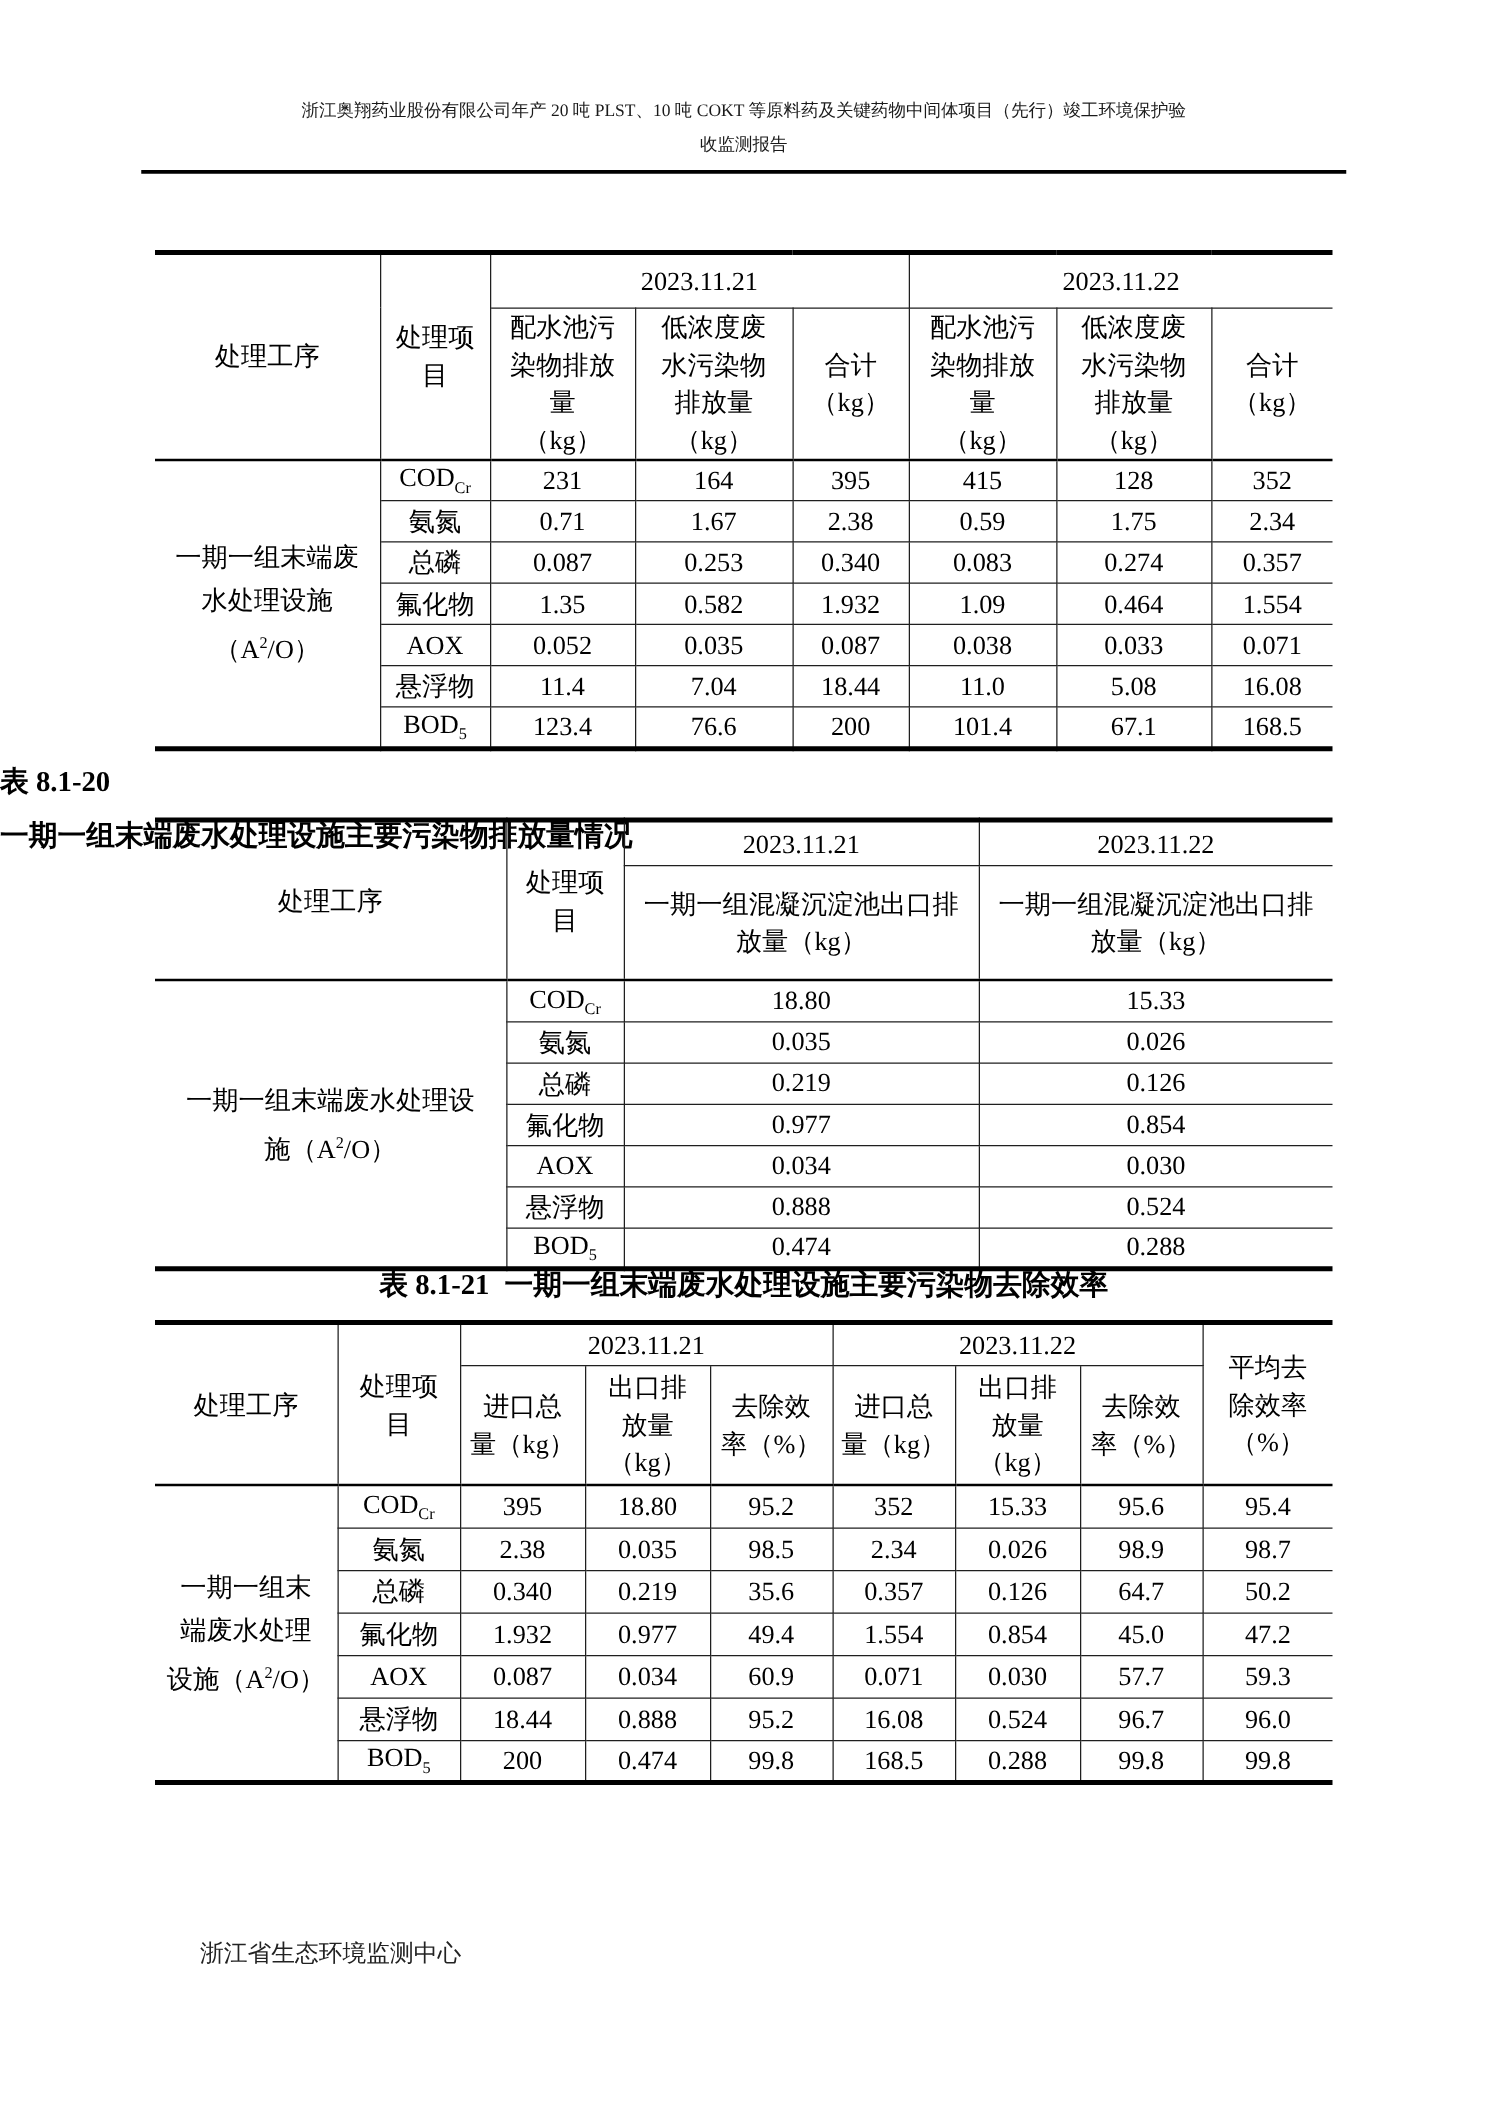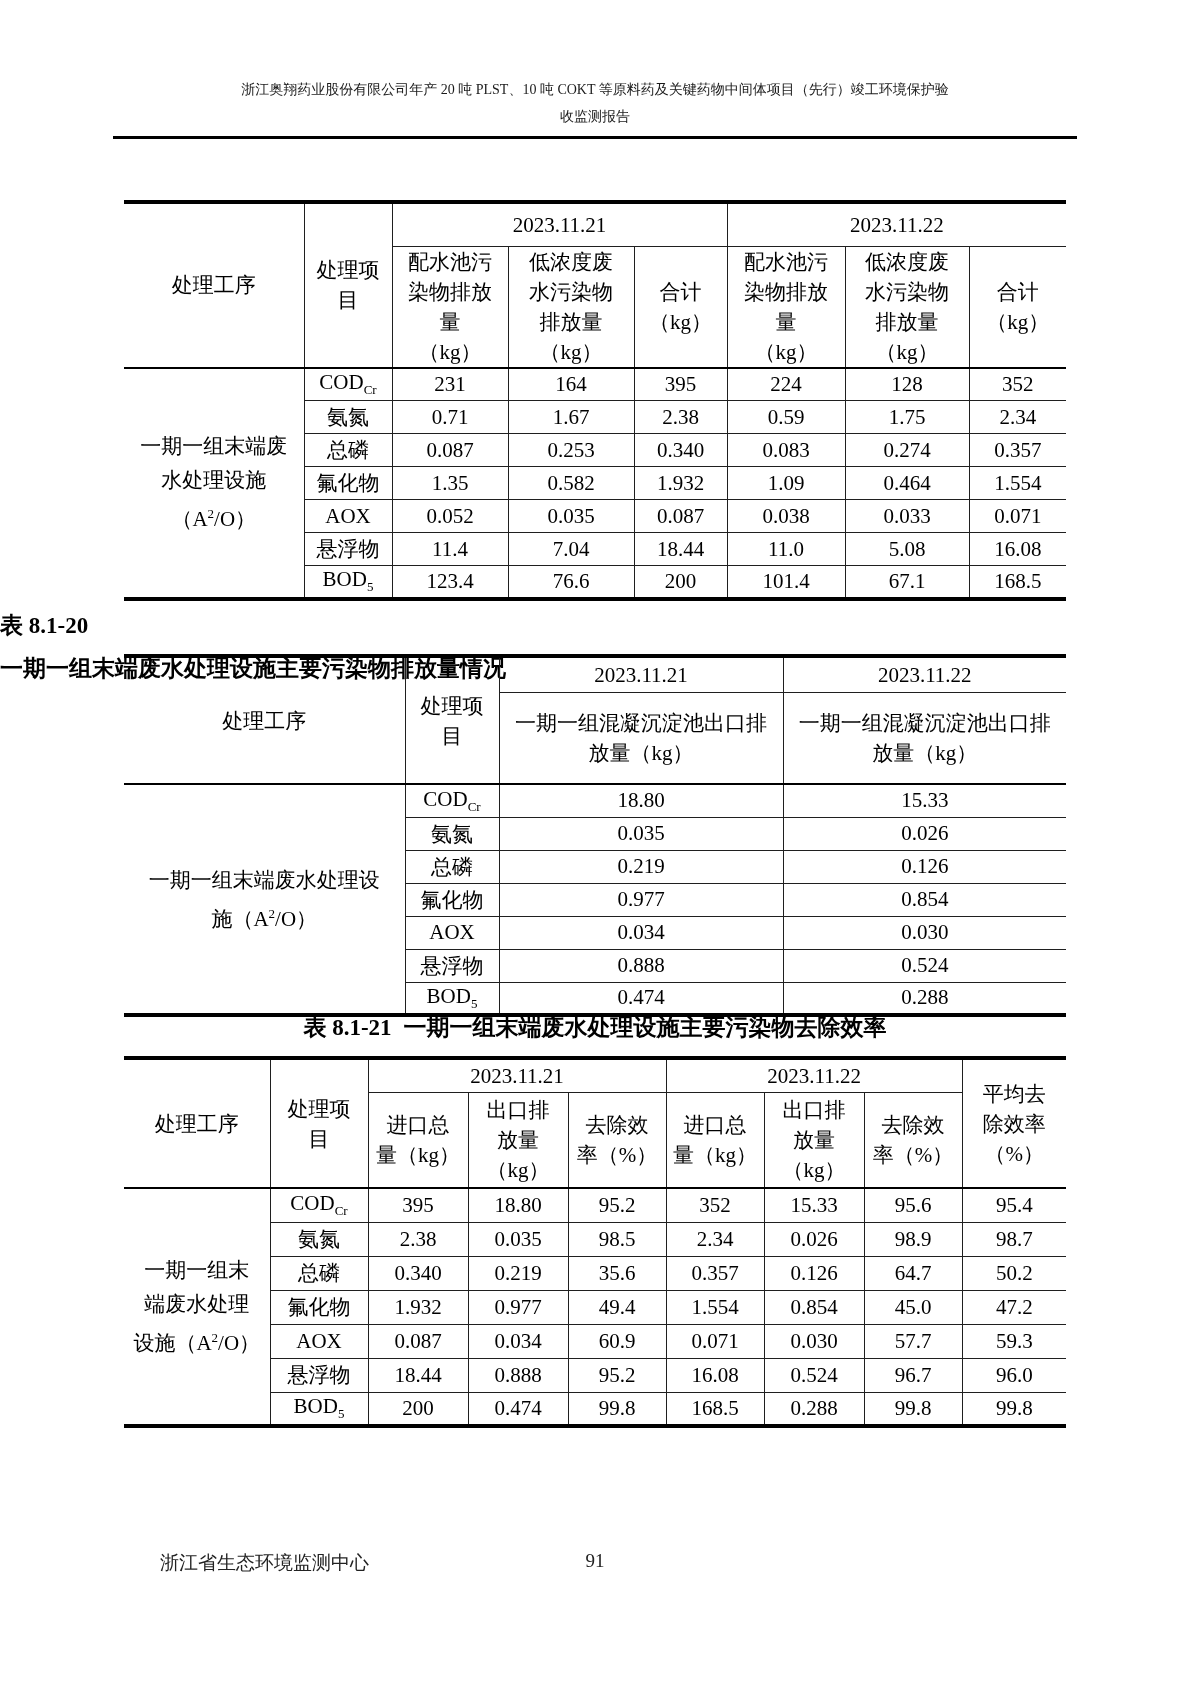--- a/index.html
+++ b/index.html
@@ -156,21 +156,21 @@
     </thead>
     <tbody>
         <tr>
           <td rowspan="7" class="rowlabel"><span>一期一组末端废
 水处理设施
 （A</span><sup>2</sup><span>/O）</span></td>
           <td>COD<sub>Cr</sub></td>
           <td>231</td>
           <td>164</td>
           <td>395</td>
-          <td>224</td>
+          <td>415</td>
           <td>128</td>
           <td class="last">352</td>
         </tr>
         <tr>
           <td>氨氮</td>
           <td>0.71</td>
           <td>1.67</td>
           <td>2.38</td>
           <td>0.59</td>
           <td>1.75</td>
@@ -409,16 +409,15 @@
           <td>168.5</td>
           <td>0.288</td>
           <td>99.8</td>
           <td class="last">99.8</td>
         </tr>
       </tbody>
   </table>
 
   <div class="footer">
     <span class="org">浙江省生态环境监测中心</span>
-    <span class="pagenum">91</span>
   </div>
 
 </div>
 
 </body></html>

